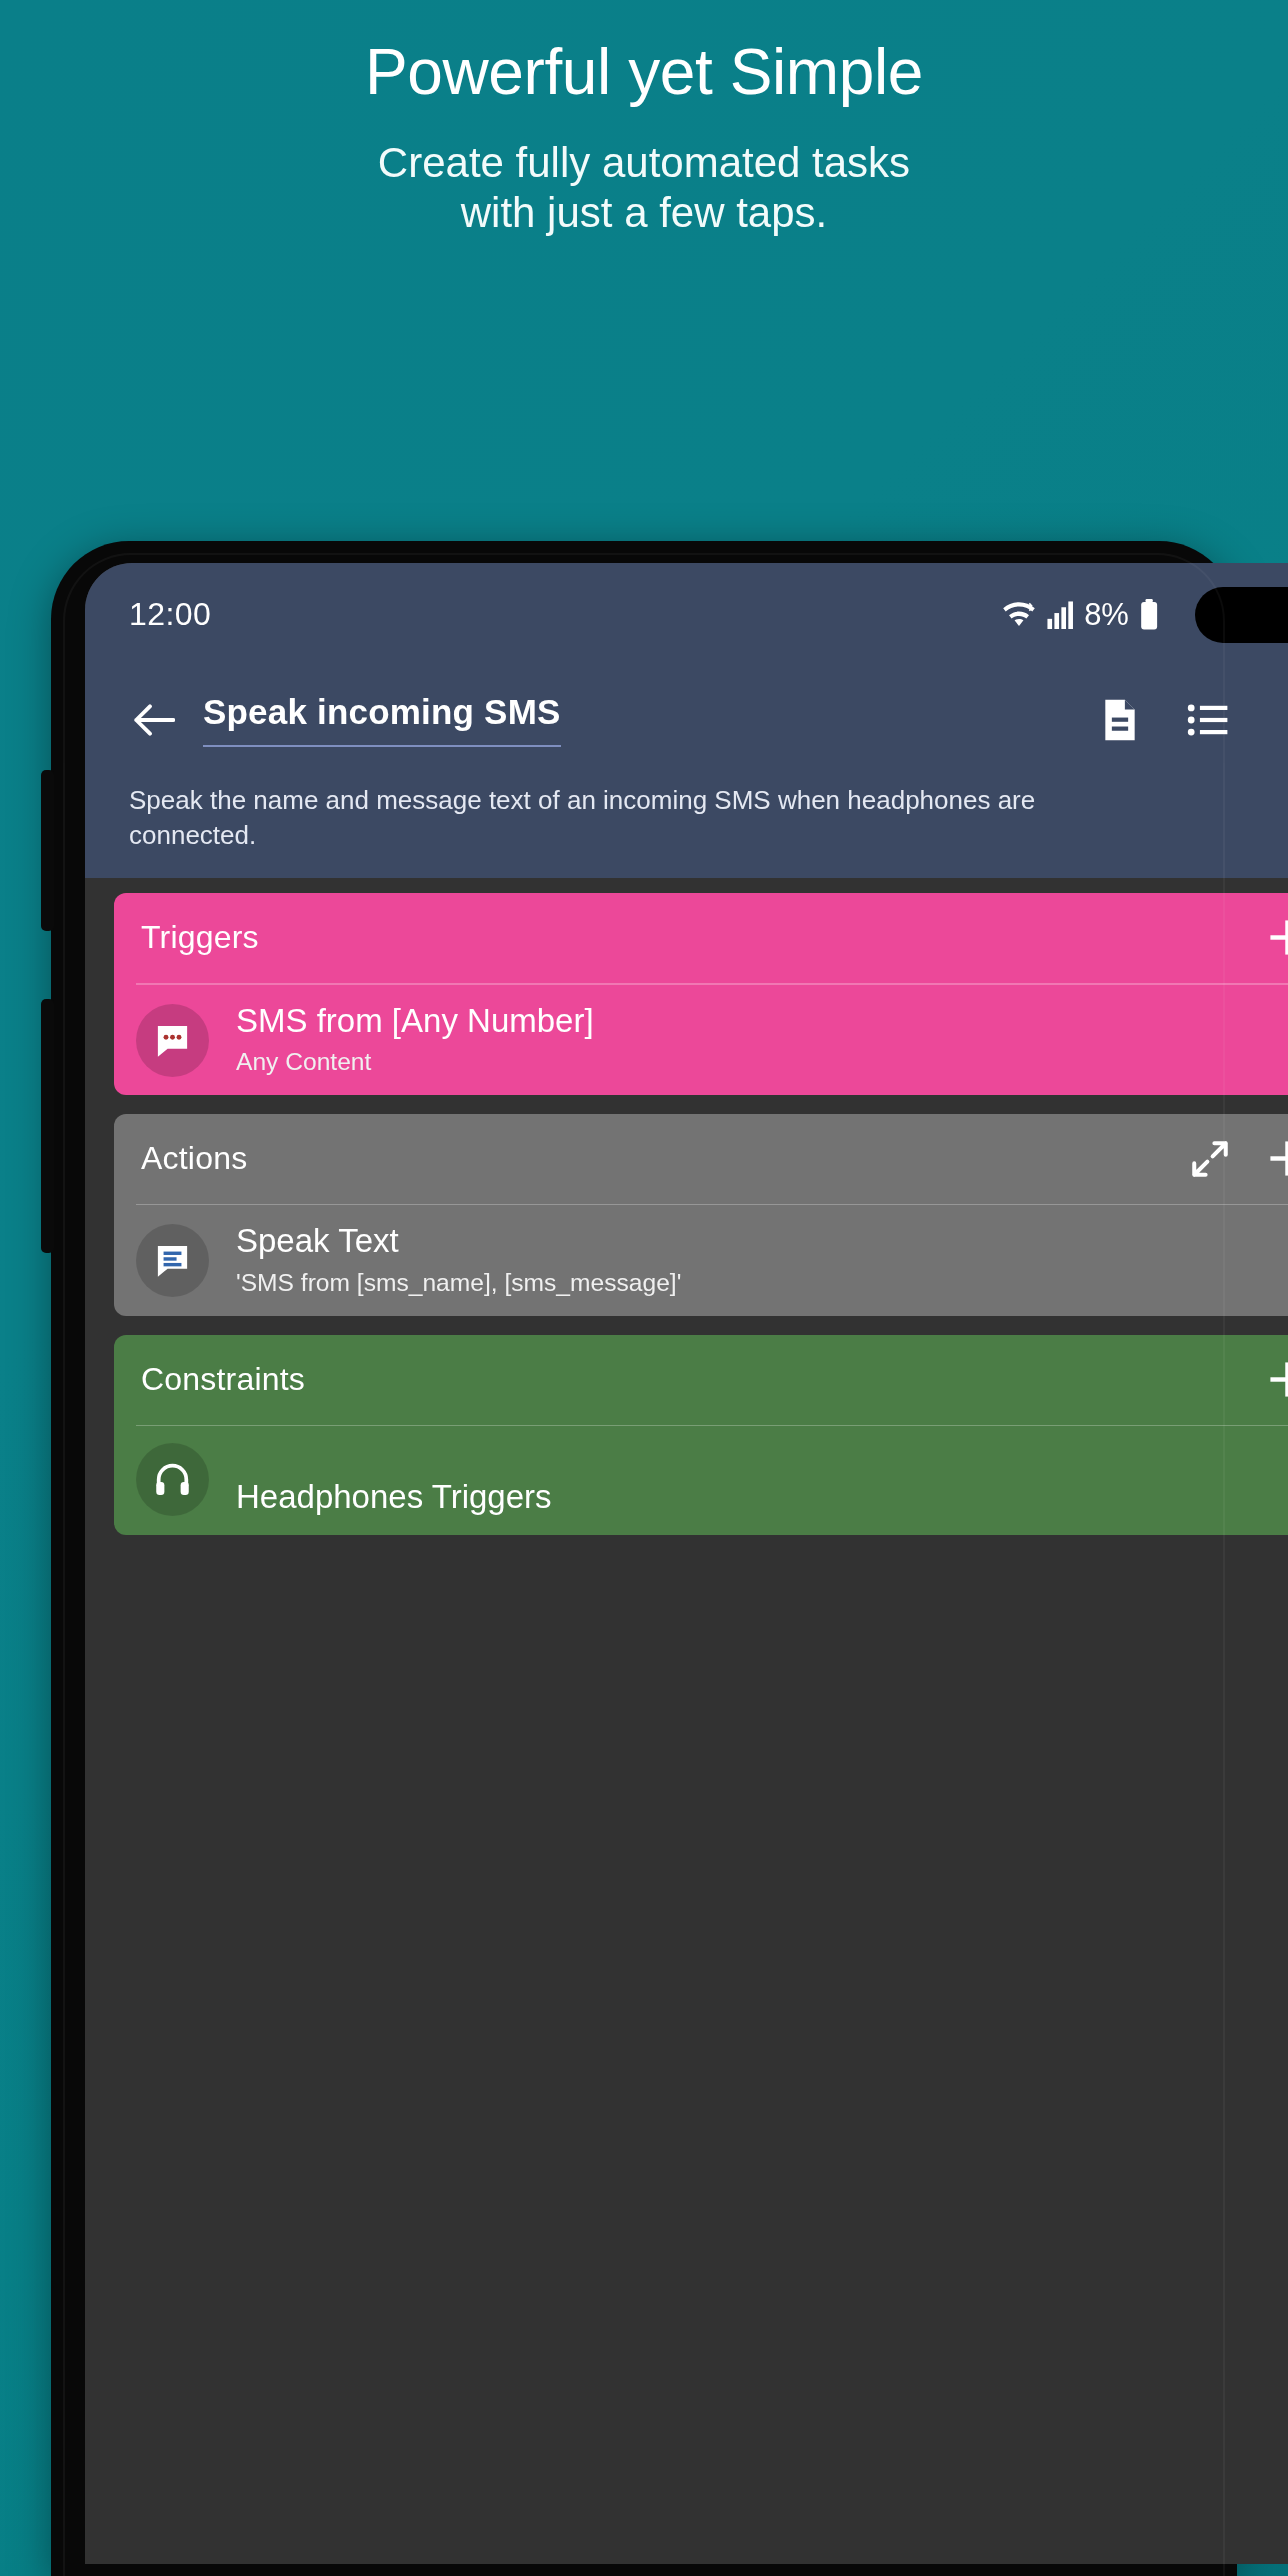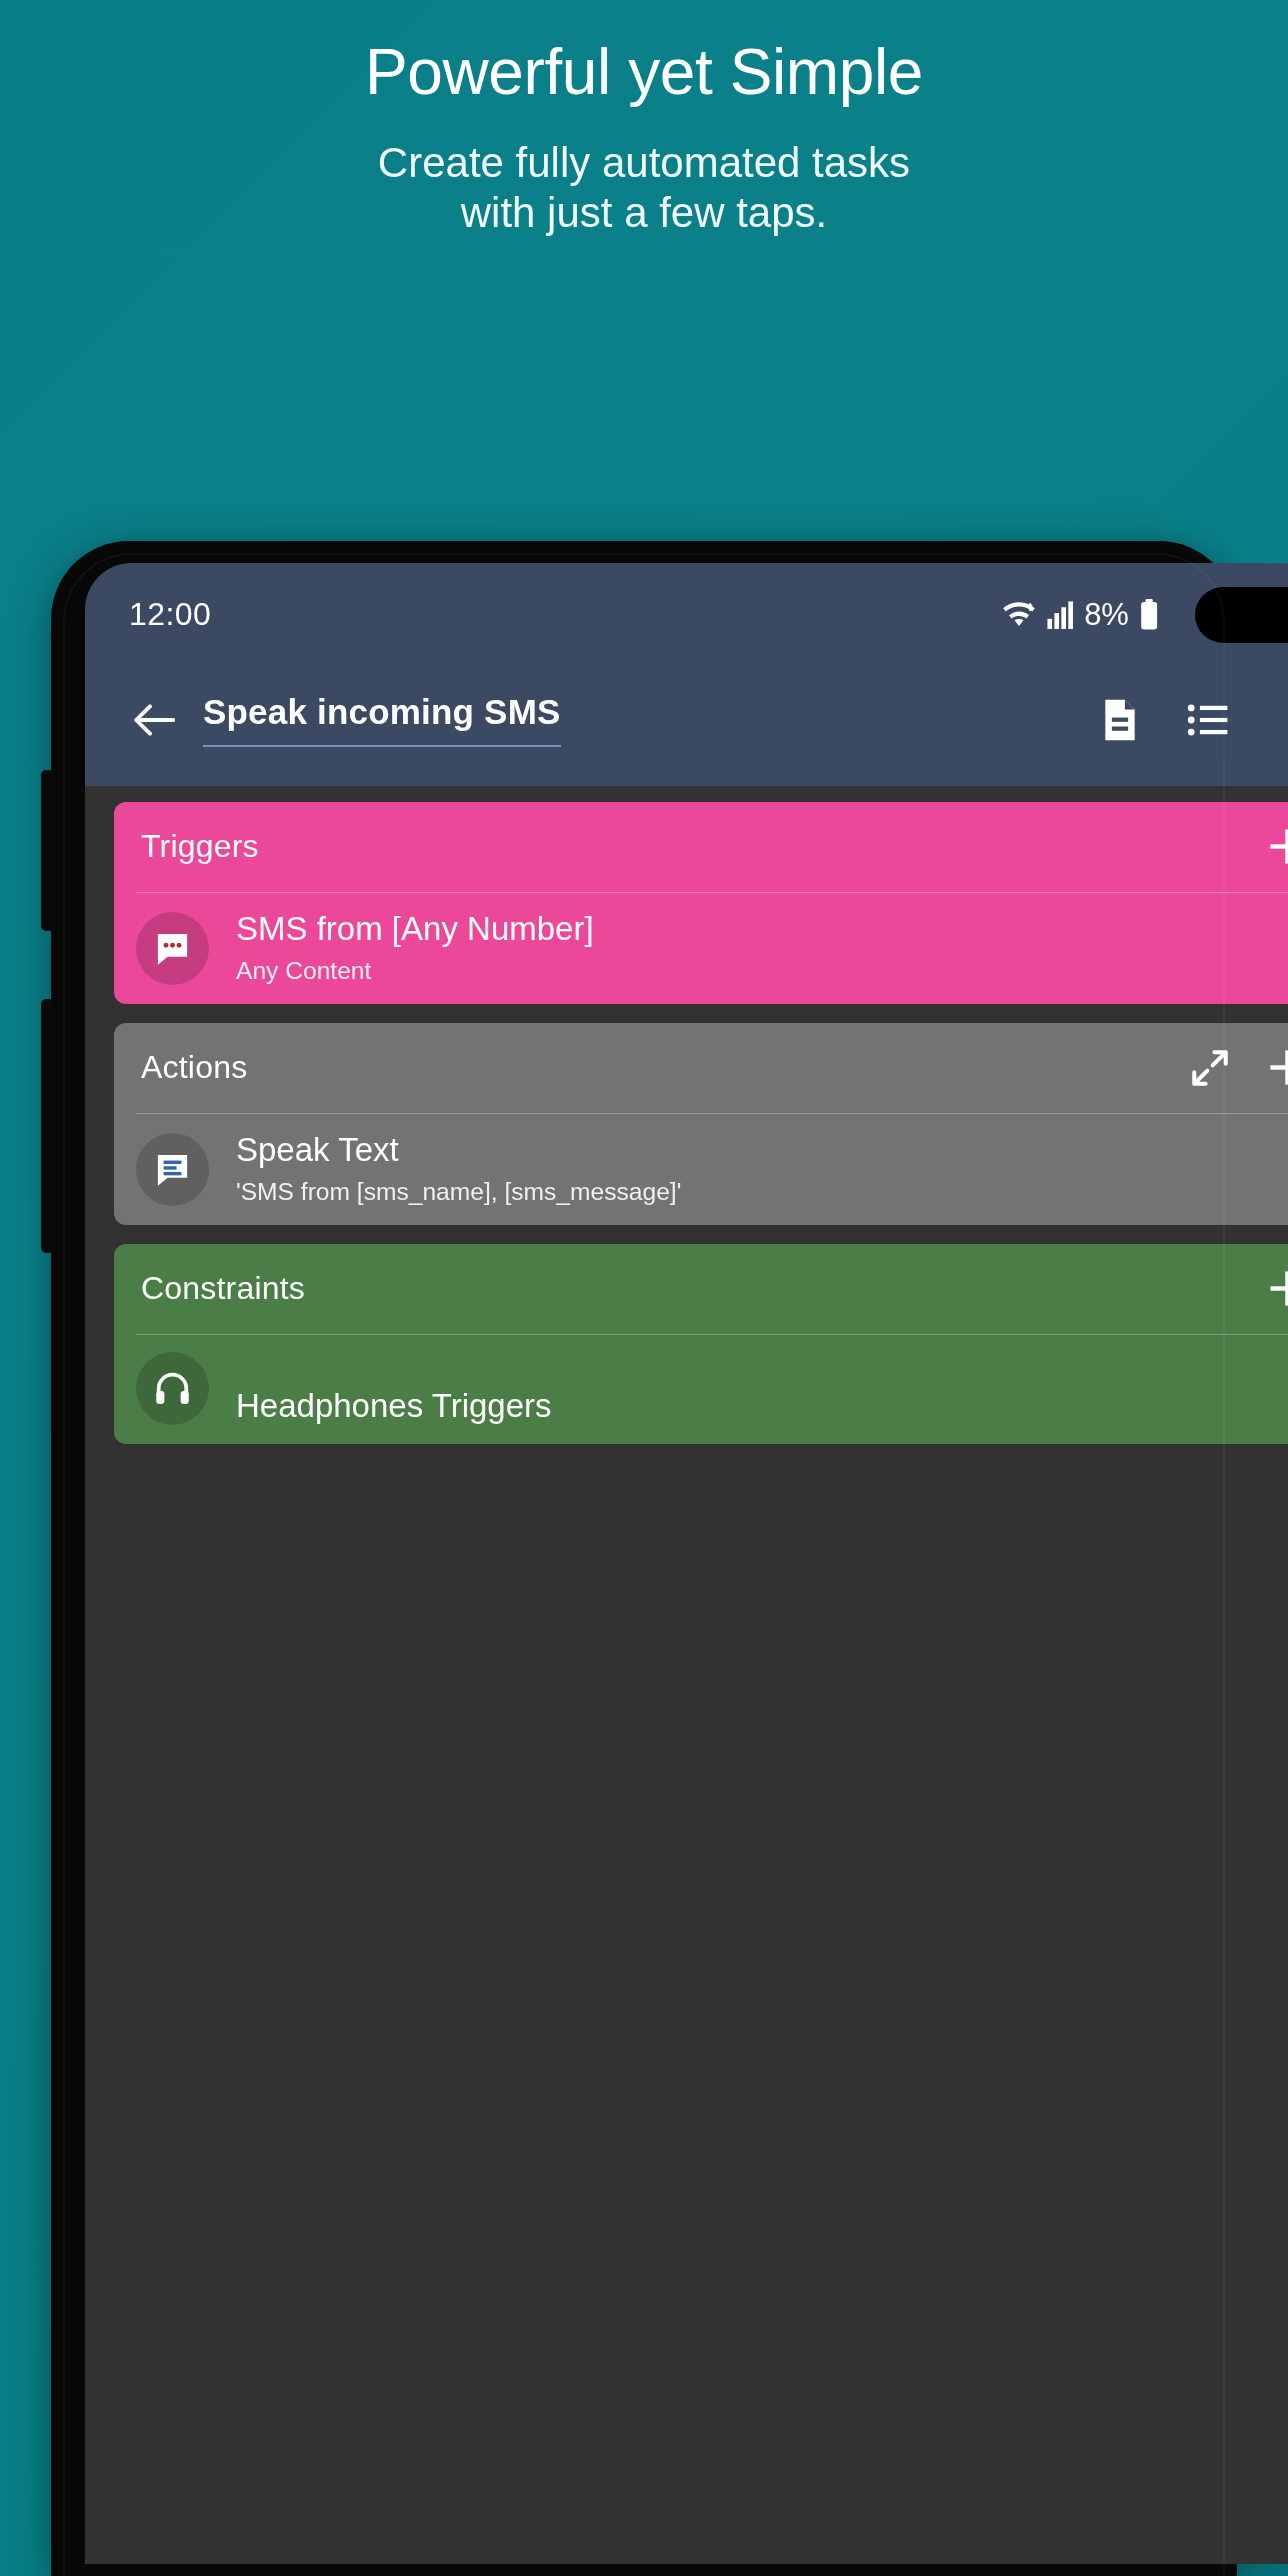--- a/index.html
+++ b/index.html
@@ -336,20 +336,21 @@
             </div>
             <div class="appbar-icon">
               <svg width="17" height="44" viewBox="0 0 8 27">
                 <circle cx="4" cy="4" r="3.1" fill="#ffffff"></circle>
                 <circle cx="4" cy="13.5" r="3.1" fill="#ffffff"></circle>
                 <circle cx="4" cy="23" r="3.1" fill="#ffffff"></circle>
               </svg>
             </div>
           </div>
         </div>
+        <div id="task-desc">Speak the name and message text of an incoming SMS when headphones are connected.</div>
       </div>
 
       <div id="cards">
 
         <div class="card triggers">
           <div class="card-head">
             <span class="card-title">Triggers</span>
             <div class="card-head-actions">
               <div class="head-icon">
                 <svg width="41" height="41" viewBox="0 0 24 24">

